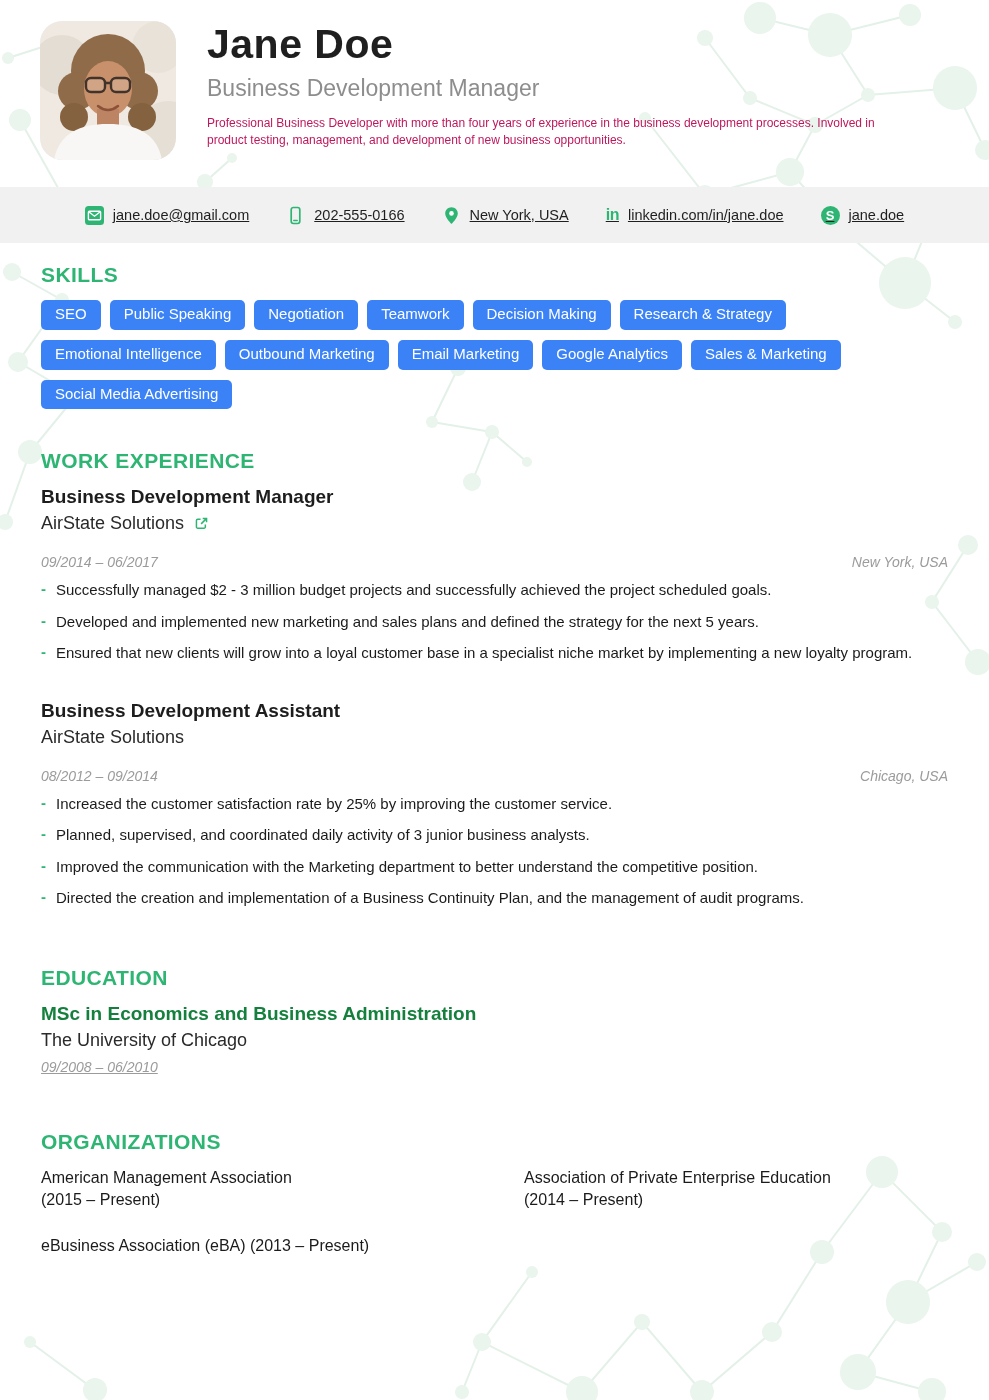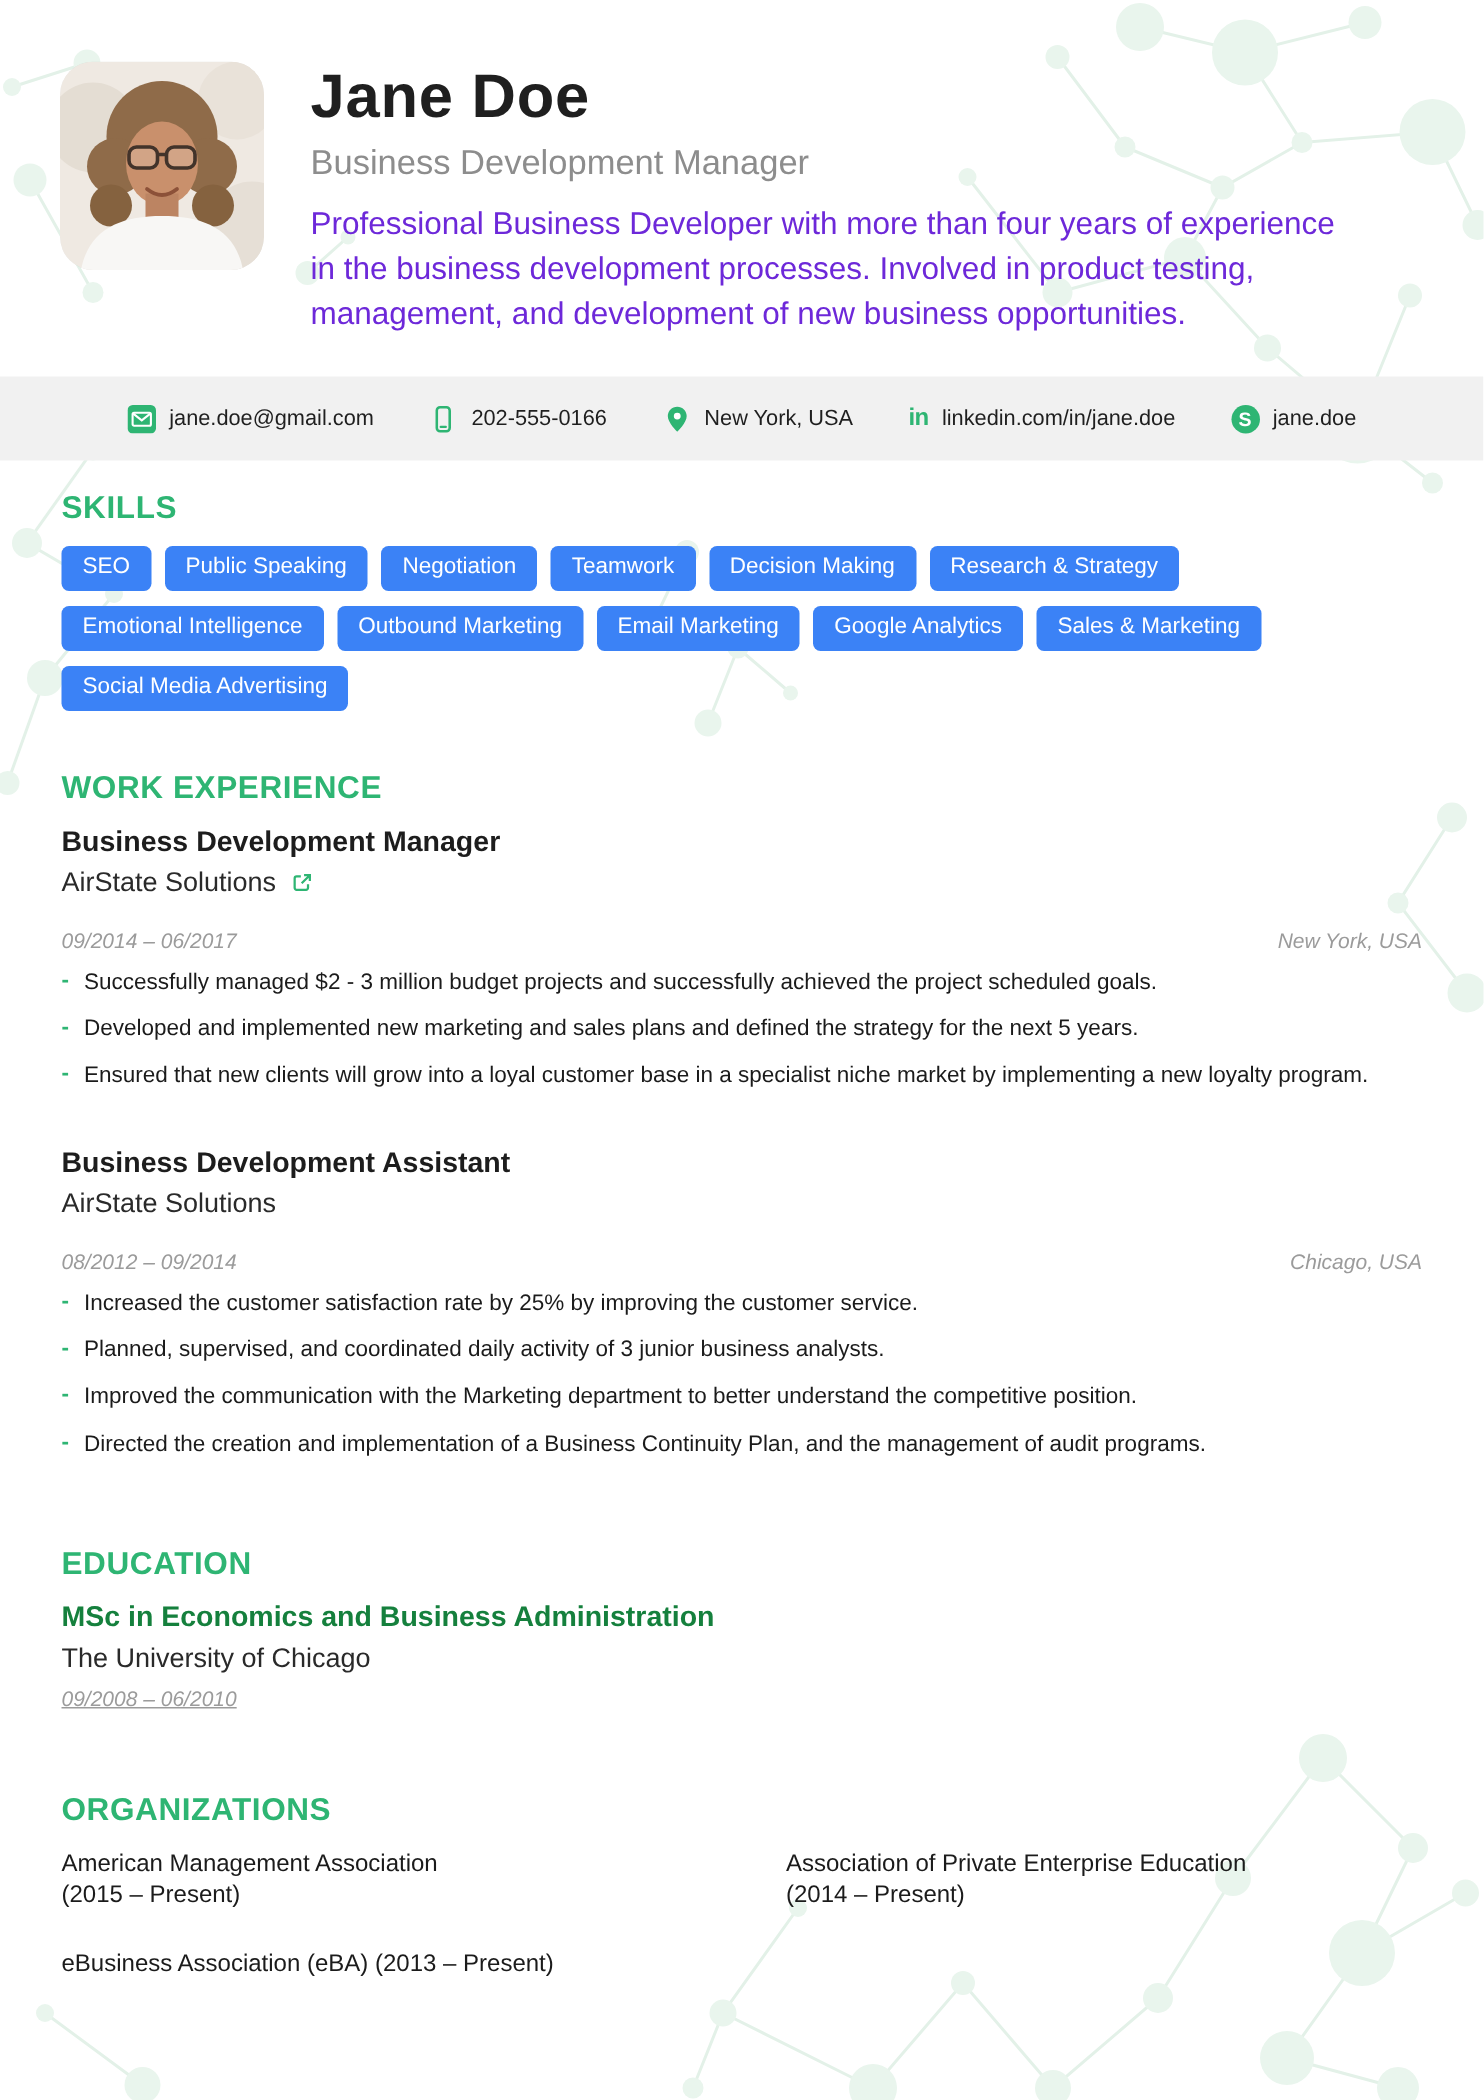--- a/index.html
+++ b/index.html
@@ -4,32 +4,32 @@
 <style>
   html,body{margin:0;padding:0;}
   body{
     width:989px;height:1400px;background:#ffffff;overflow:hidden;position:relative;
     font-family:"Liberation Sans","DejaVu Sans",sans-serif;color:#1c1c1c;
   }
   .bg-pattern{position:absolute;top:0;left:0;width:989px;height:1400px;z-index:0;}
   .content{position:relative;z-index:1;}
 
   
-  .header{display:flex;gap:31px;padding:41px 41px 0 40px;}
+  .header{display:flex;gap:31px;padding:21px 41px 0 40px;}
   .photo{width:136px;height:139px;border-radius:22px;overflow:hidden;flex:0 0 auto;
          box-shadow:0 0 0 1px rgba(0,0,0,0.07) inset;}
   .photo svg{display:block;}
   .header-text{padding-top:2px;}
   .person-name{font-size:41px;font-weight:600;color:#1f1f1f;margin:0;line-height:1.05;letter-spacing:.5px;}
   .person-title{font-size:23px;color:#8d8d8d;margin-top:9px;font-weight:400;}
-  .summary{font-size:21px;line-height:1.42;margin:13px 0 0;color:#6d28d9;max-width:705px;}
+  .summary{font-size:12px;line-height:1.42;margin:13px 0 0;color:#be185d;max-width:705px;}
 
   
   .contact-bar{margin-top:27px;height:56px;background:#f1f1f1;display:flex;align-items:center;
-               justify-content:center;gap:37px;font-size:14.5px;color:#1f1f1f;}
+               justify-content:center;gap:37px;font-size:14.5px;color:#1f1f1f;text-decoration:underline;}
   .contact-item{display:flex;align-items:center;gap:9px;cursor:pointer;}
   .cicon{display:inline-flex;width:19px;height:19px;align-items:center;justify-content:center;}
   .linkedin-glyph{font-weight:800;font-size:16px;color:#2eb573;letter-spacing:-.5px;line-height:1;}
   .skype-glyph{width:19px;height:19px;border-radius:50%;background:#2eb573;color:#fff;font-weight:700;
                font-size:13px;display:flex;align-items:center;justify-content:center;line-height:1;}
 
   
   .main{padding:0 41px;}
   .section-heading{font-size:21px;font-weight:800;color:#2eb573;letter-spacing:.4px;margin:0 0 13px;}
   .skills-section{margin-top:20px;}

